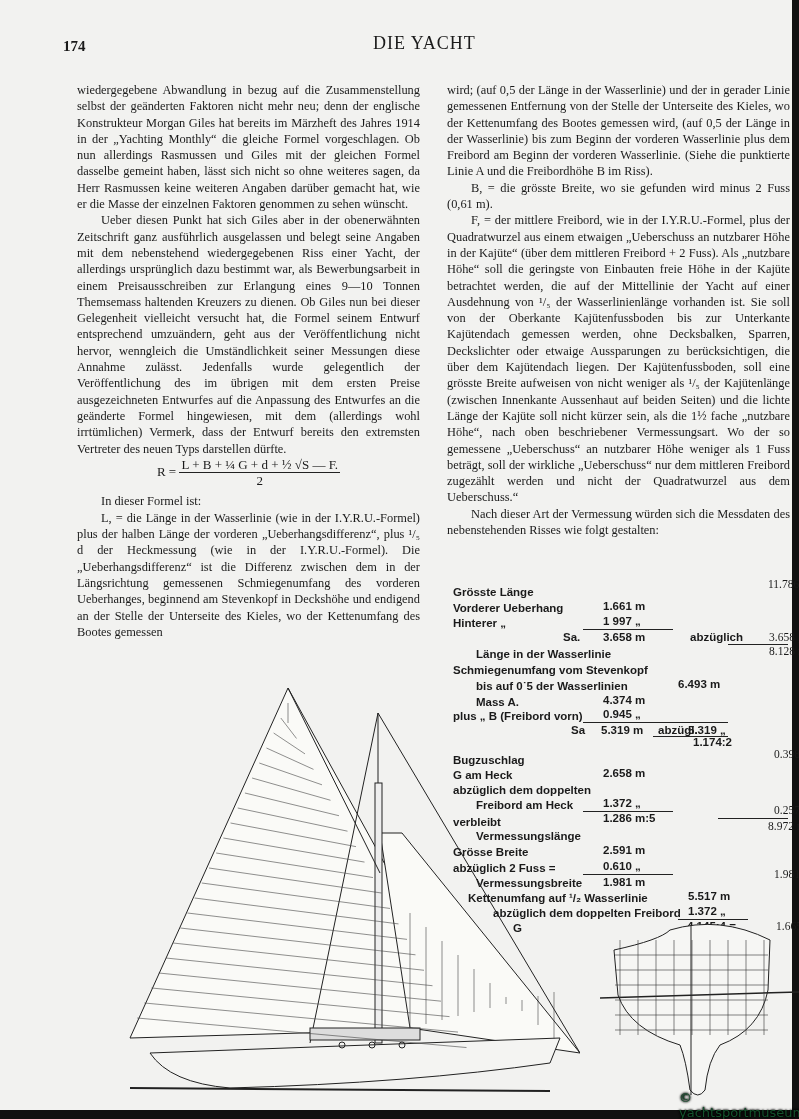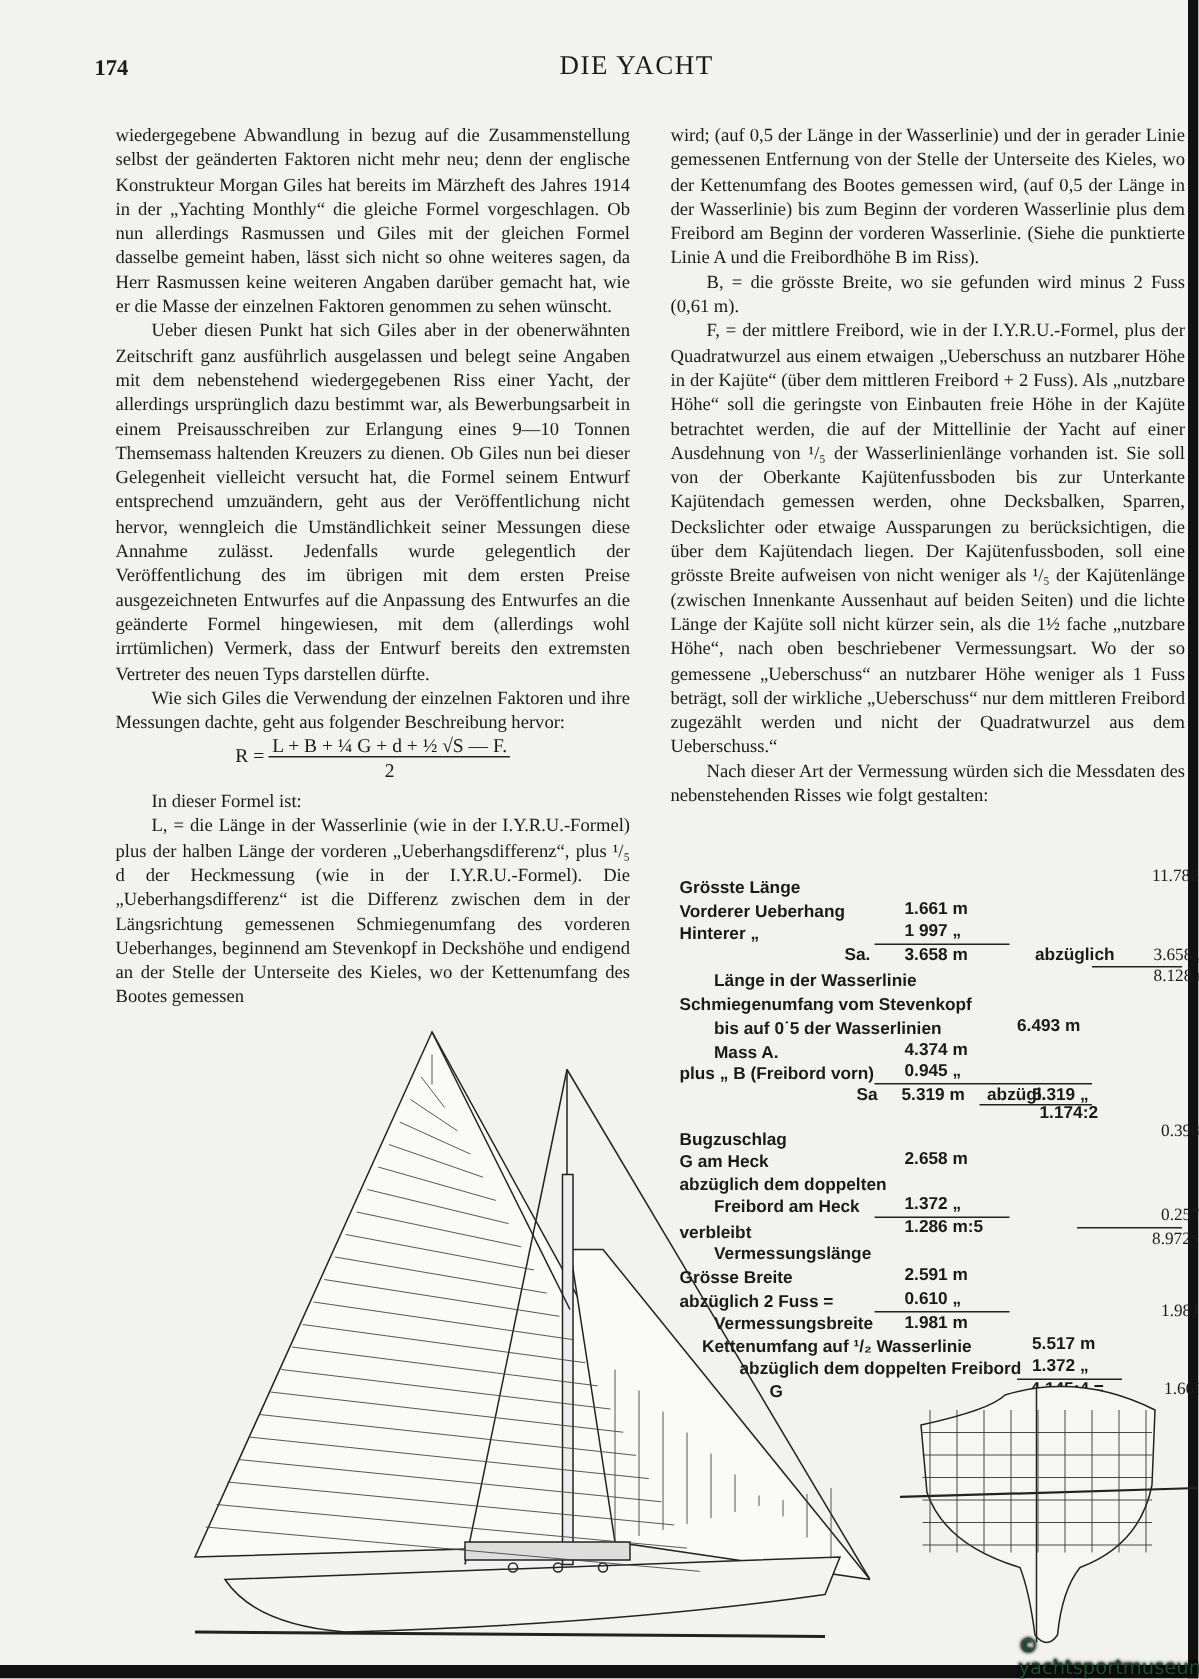--- a/index.html
+++ b/index.html
@@ -33,21 +33,20 @@
 
 <div class="right-edge"></div>
 <div class="bottom-edge"></div>
 
 <div class="page-number">174</div>
 <div class="running-head">DIE YACHT</div>
 
 <div class="col col-left">
   <p>wiedergegebene Abwandlung in bezug auf die Zusammenstellung selbst der geänderten Faktoren nicht mehr neu; denn der englische Konstrukteur Morgan Giles hat bereits im Märzheft des Jahres 1914 in der „Yachting Monthly“ die gleiche Formel vorgeschlagen. Ob nun allerdings Rasmussen und Giles mit der gleichen Formel dasselbe gemeint haben, lässt sich nicht so ohne weiteres sagen, da Herr Rasmussen keine weiteren Angaben darüber gemacht hat, wie er die Masse der einzelnen Faktoren genommen zu sehen wünscht.</p>
   <p class="ind">Ueber diesen Punkt hat sich Giles aber in der obenerwähnten Zeitschrift ganz ausführlich ausgelassen und belegt seine Angaben mit dem nebenstehend wiedergegebenen Riss einer Yacht, der allerdings ursprünglich dazu bestimmt war, als Bewerbungsarbeit in einem Preisausschreiben zur Erlangung eines 9—10 Tonnen Themsemass haltenden Kreuzers zu dienen. Ob Giles nun bei dieser Gelegenheit vielleicht versucht hat, die Formel seinem Entwurf entsprechend umzuändern, geht aus der Veröffentlichung nicht hervor, wenngleich die Umständlichkeit seiner Messungen diese Annahme zulässt. Jedenfalls wurde gelegentlich der Veröffentlichung des im übrigen mit dem ersten Preise ausgezeichneten Entwurfes auf die Anpassung des Entwurfes an die geänderte Formel hingewiesen, mit dem (allerdings wohl irrtümlichen) Vermerk, dass der Entwurf bereits den extremsten Vertreter des neuen Typs darstellen dürfte.</p>
-  <p class="ind">Wie sich Giles die Verwendung der einzelnen Faktoren und ihre Messungen dachte, geht aus folgender Beschreibung hervor:</p>
   <div class="formula">
     <span>R =</span>
     <span class="frac">
       <span class="num">L + B + ¼ G + d + ½ √S — F.</span>
       <span class="den">2</span>
     </span>
   </div>
   <p class="ind">In dieser Formel ist:</p>
   <p class="ind">L, = die Länge in der Wasserlinie (wie in der I.Y.R.U.-Formel) plus der halben Länge der vorderen „Ueberhangsdifferenz“, plus ¹/₅ d der Heckmessung (wie in der I.Y.R.U.-Formel). Die „Ueberhangsdifferenz“ ist die Differenz zwischen dem in der Längsrichtung gemessenen Schmiegenumfang des vorderen Ueberhanges, beginnend am Stevenkopf in Deckshöhe und endigend an der Stelle der Unterseite des Kieles, wo der Kettenumfang des Bootes gemessen</p>
 </div>

